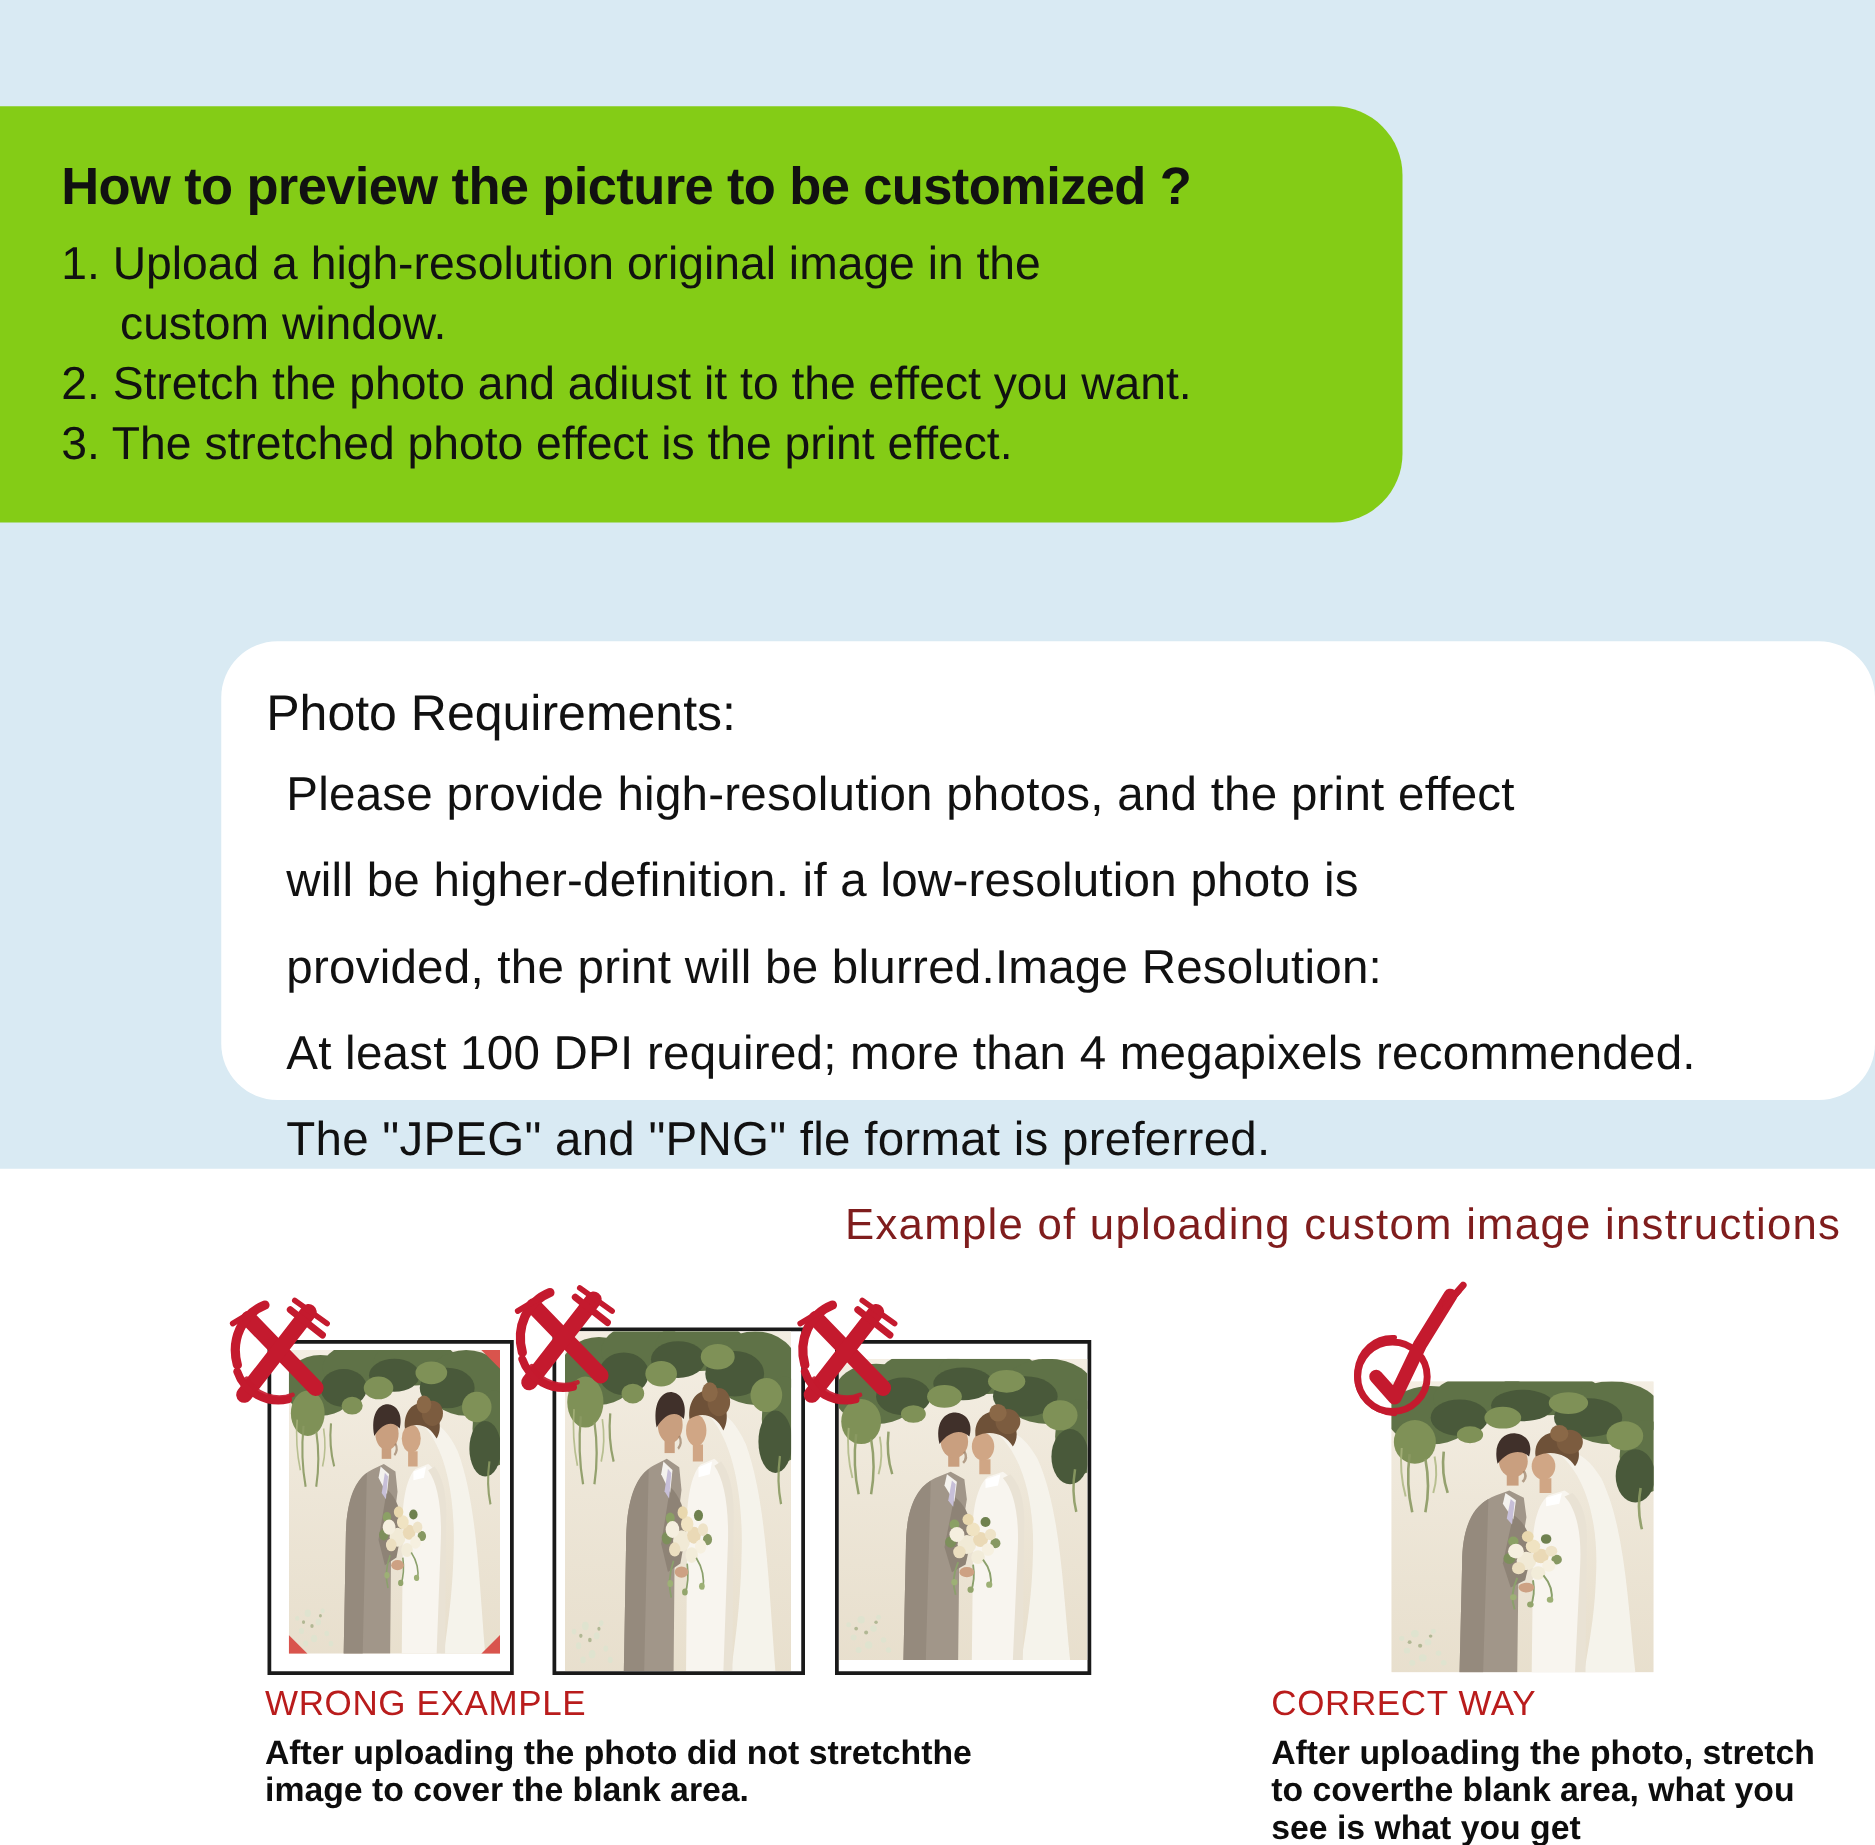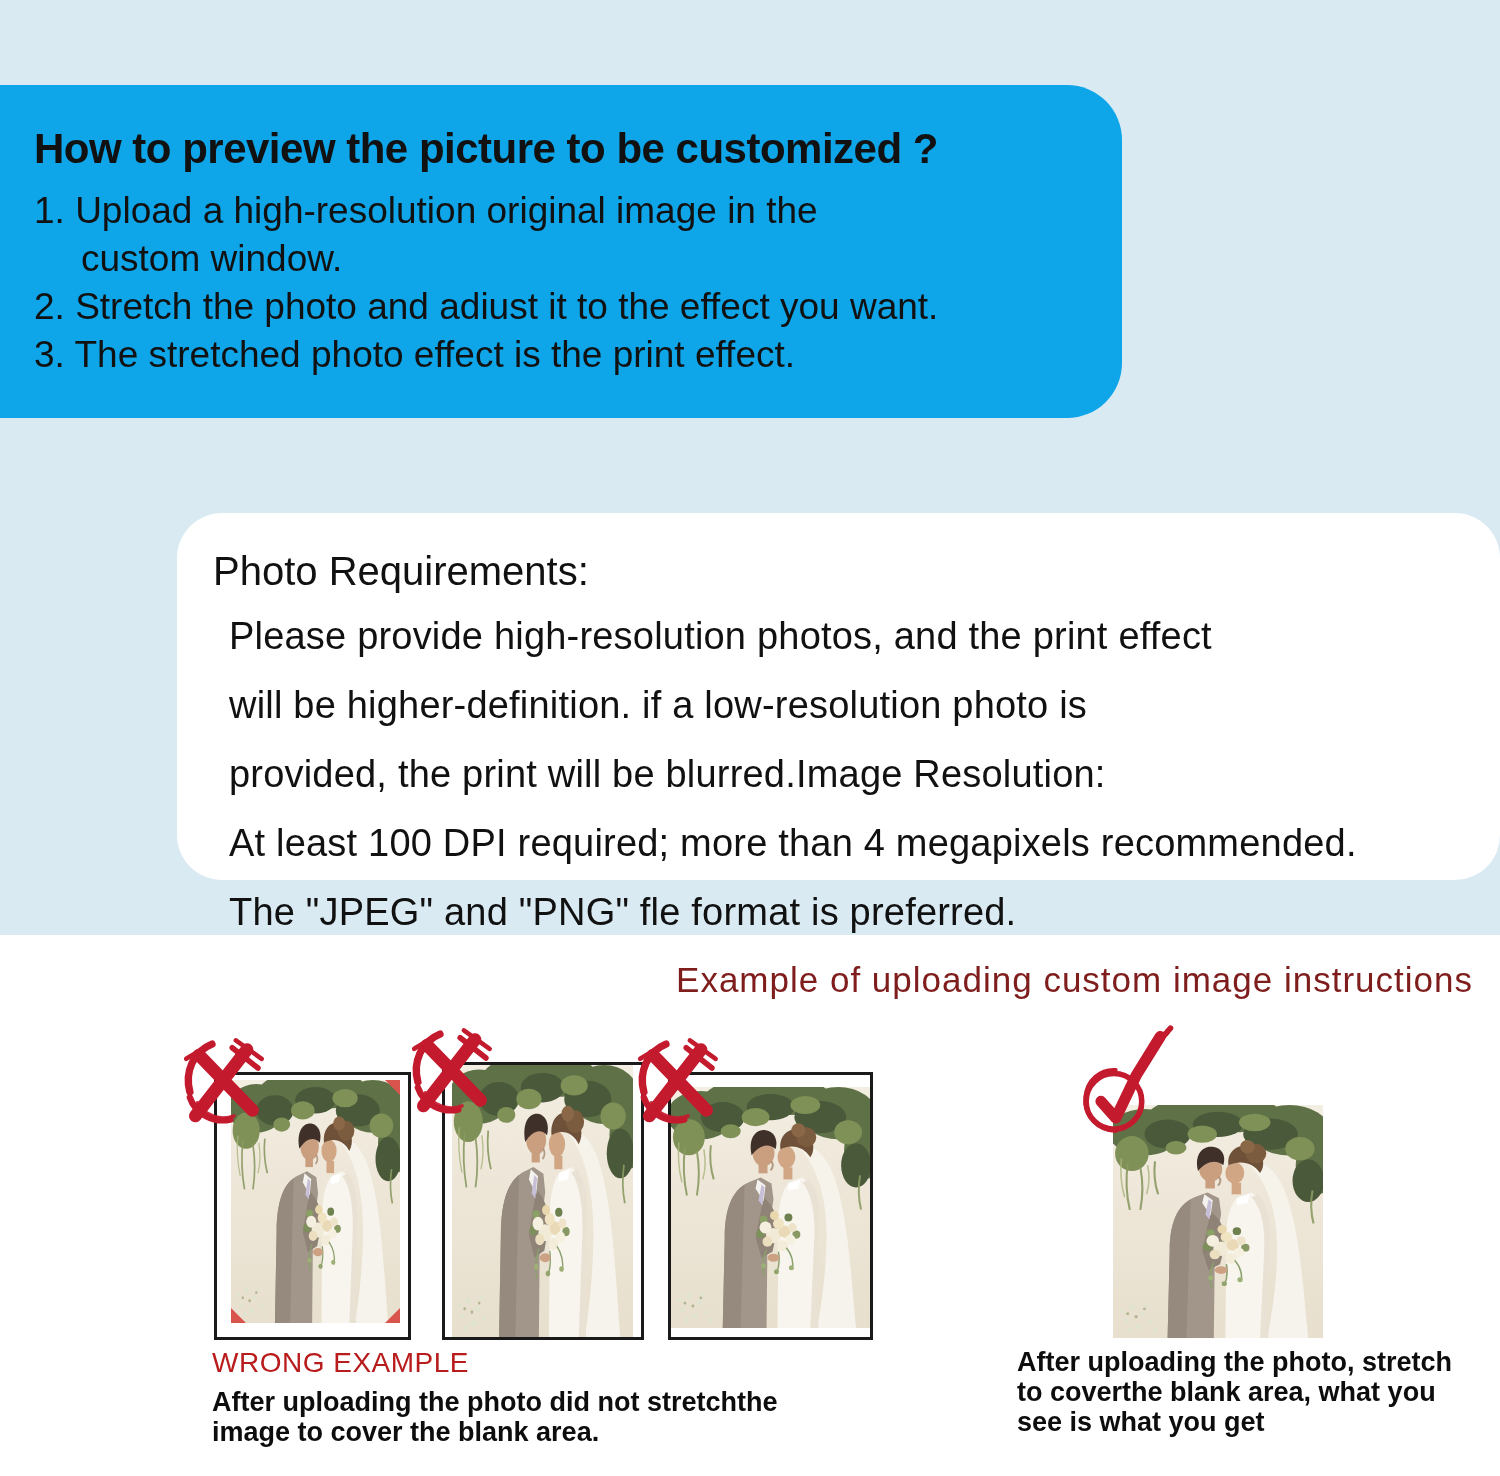--- a/index.html
+++ b/index.html
@@ -5,21 +5,21 @@
   html,body { margin:0; padding:0; background:#ffffff; }
   .page {
     position:relative; width:1500px; height:1476px; overflow:hidden;
     background:#ffffff; font-family:"Liberation Sans","DejaVu Sans",sans-serif; color:#111;
   }
   .blue-bg { position:absolute; left:0; top:0; width:1500px; height:935px; background:#d9eaf3; }
 
   
   .box1 {
     position:absolute; left:0; top:85px; width:1122px; height:333px; box-sizing:border-box;
-    background:#0ea5e9; border-radius:0 55px 55px 0; padding:40px 0 0 34px;
+    background:#84cc16; border-radius:0 55px 55px 0; padding:40px 0 0 49px;
   }
   .box1 h1 { margin:0 0 14px 0; font-size:42px; font-weight:700; letter-spacing:-0.5px; white-space:nowrap; }
   .step { margin:0; font-size:37px; line-height:48px; white-space:nowrap; }
   .step.cont { padding-left:47px; }
 
   
   .box2 {
     position:absolute; left:177px; top:513px; width:1323px; height:367px; box-sizing:border-box;
     background:#fff; border-radius:45px; padding:36px 0 0 36px;
   }
@@ -256,17 +256,18 @@
       </svg>
   </div>
 
   <div class="ex-label wrong-label">
     <p class="label-title">WRONG EXAMPLE</p>
     <p class="label-desc">After uploading the photo did not stretchthe</p>
     <p class="label-desc">image to cover the blank area.</p>
   </div>
 
   <div class="ex-label correct-label">
+    <p class="label-title">CORRECT WAY</p>
     <p class="label-desc">After uploading the photo, stretch</p>
     <p class="label-desc">to coverthe blank area, what you</p>
     <p class="label-desc">see is what you get</p>
   </div>
 </div>
 
 </body></html>

